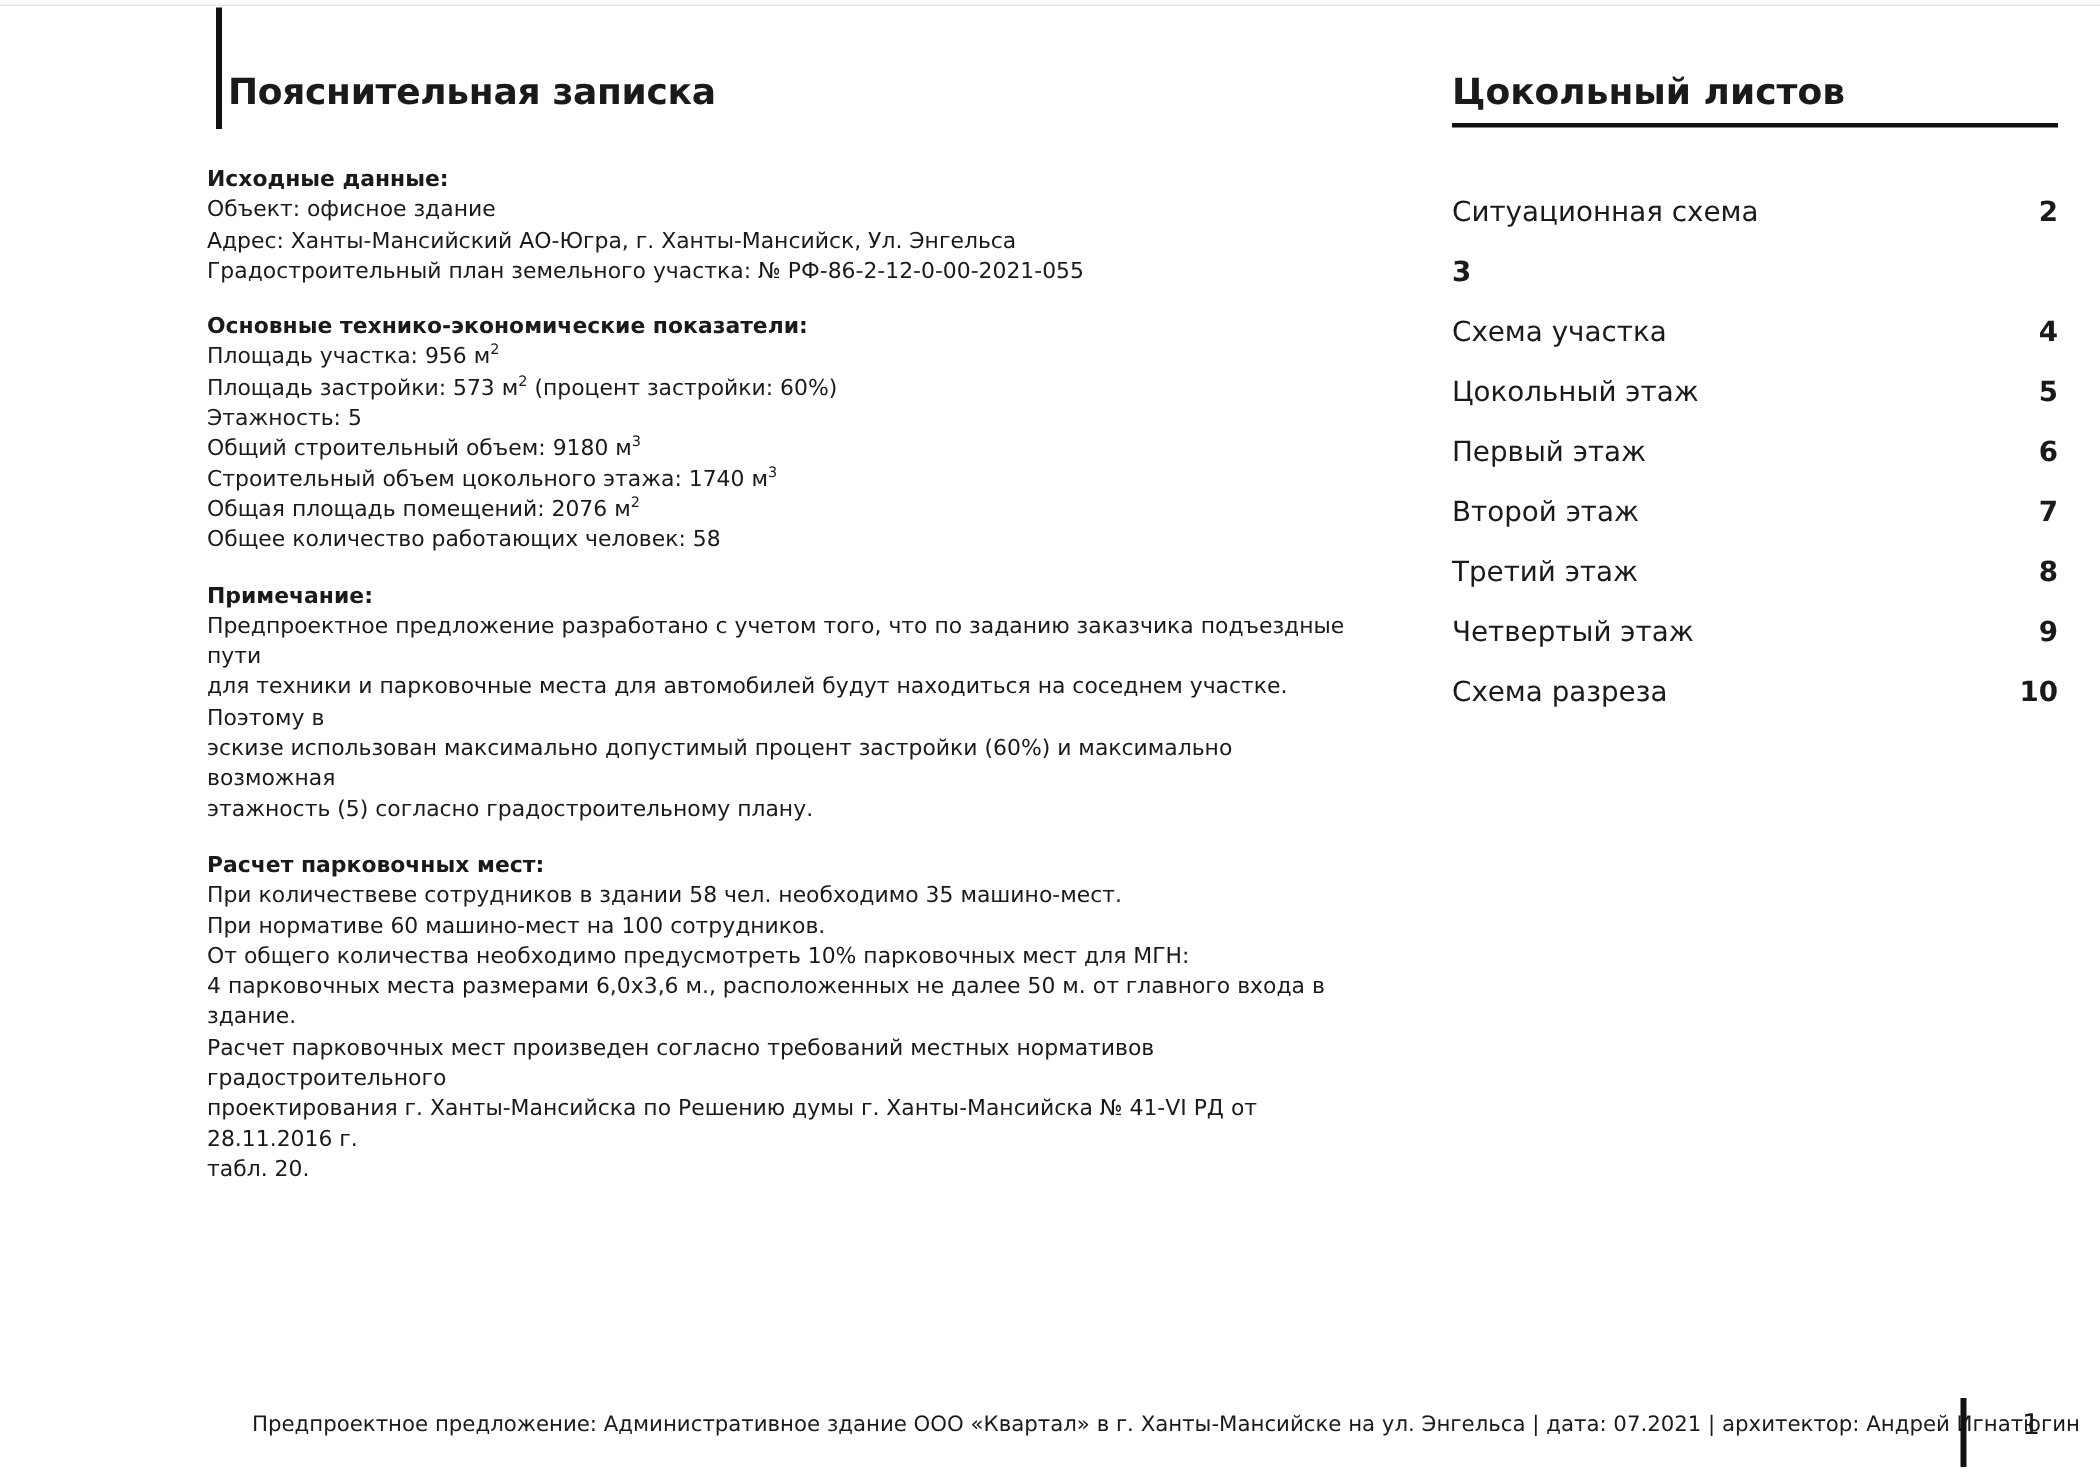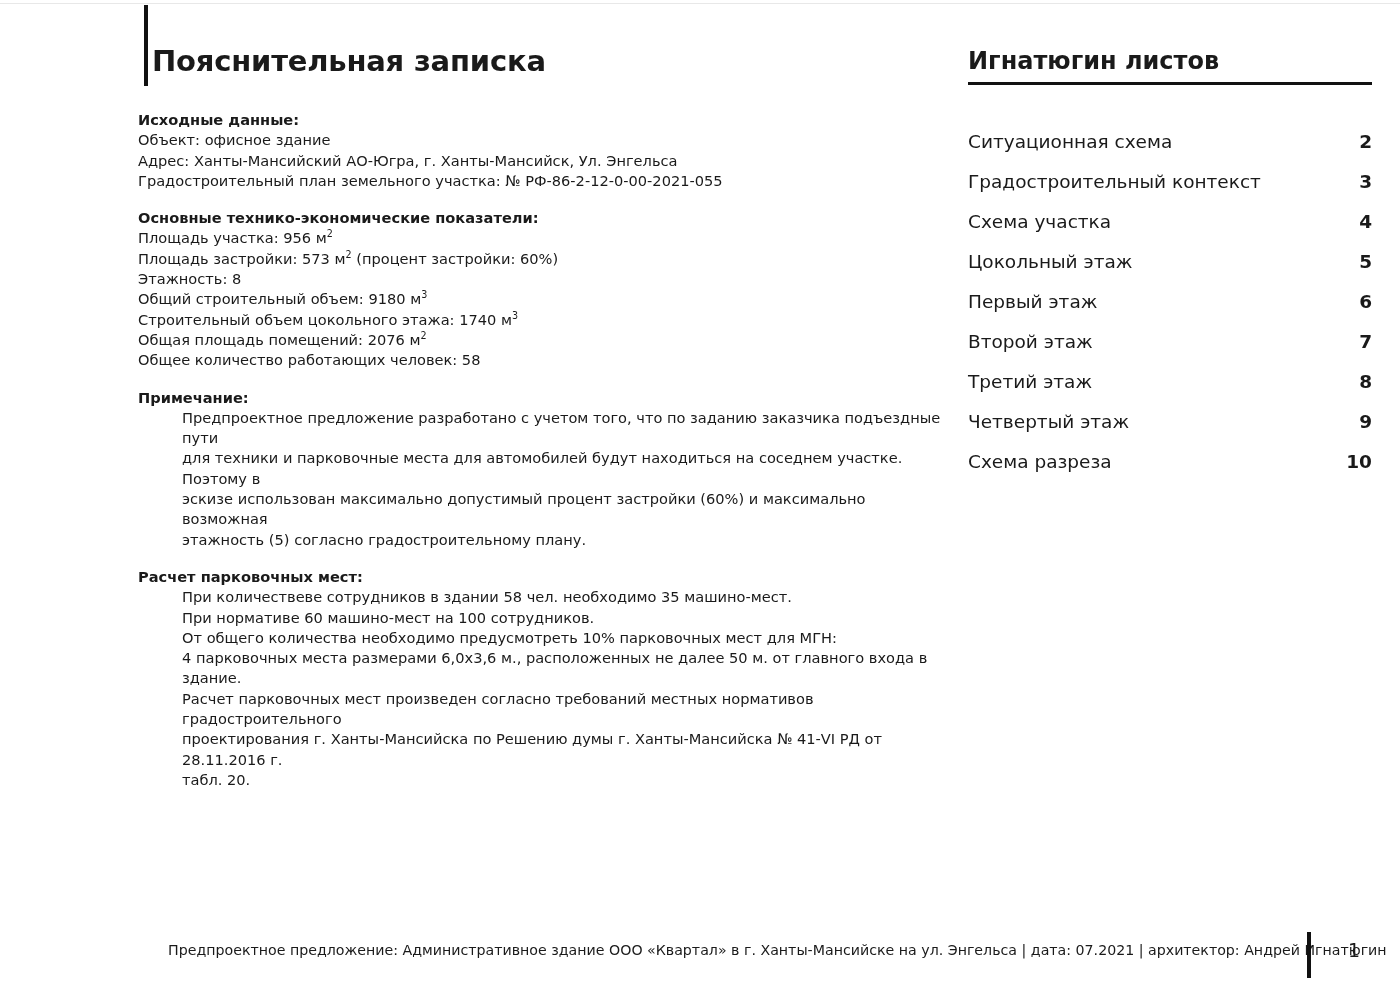--- a/index.html
+++ b/index.html
@@ -41,21 +41,21 @@
     position: absolute;
     left: 152px;
     top: 0;
     width: 790px;
   }
 
   #doc-title {
     position: absolute;
     left: 0;
     top: 44px;
-    font-size: 29px;
+    font-size: 24px;
     font-weight: bold;
     letter-spacing: -0.2px;
     line-height: 34px;
     white-space: nowrap;
   }
 
   #left-sections {
     position: absolute;
     left: -14px;
     top: 110px;
@@ -78,21 +78,21 @@
   }
   .section-line sup {
     font-size: 9.6px;
     vertical-align: super;
     line-height: 0;
   }
   
   .para .section-line {
     white-space: normal;
   }
-  .wrapbox { width: 760px; margin-left: 44px; }
+  .wrapbox { width: 760px; }
 
   
   #right-column {
     position: absolute;
     left: 968px;
     top: 0;
     width: 404px;
   }
 
   #sheets-title {
@@ -189,21 +189,21 @@
           <div class="section-line">Объект: офисное здание</div>
           <div class="section-line">Адрес: Ханты-Мансийский АО-Югра, г. Ханты-Мансийск, Ул. Энгельса</div>
           <div class="section-line">Градостроительный план земельного участка: № РФ-86-2-12-0-00-2021-055</div>
         </div>
       </div>
       <div class="section">
         <div class="section-heading">Основные технико-экономические показатели:</div>
         <div>
           <div class="section-line">Площадь участка: 956 м<sup>2</sup></div>
           <div class="section-line">Площадь застройки: 573 м<sup>2</sup> (процент застройки: 60%)</div>
-          <div class="section-line">Этажность: 8</div>
+          <div class="section-line">Этажность: 5</div>
           <div class="section-line">Общий строительный объем: 9180 м<sup>3</sup></div>
           <div class="section-line">Строительный объем цокольного этажа: 1740 м<sup>3</sup></div>
           <div class="section-line">Общая площадь помещений: 2076 м<sup>2</sup></div>
           <div class="section-line">Общее количество работающих человек: 58</div>
         </div>
       </div>
       <div class="section para">
         <div class="section-heading">Примечание:</div>
         <div class="wrapbox">
           <div class="section-line">Предпроектное предложение разработано с учетом того, что по заданию заказчика подъездные пути</div>
@@ -221,29 +221,28 @@
           <div class="section-line">4 парковочных места размерами 6,0х3,6 м., расположенных не далее 50 м. от главного входа в здание.</div>
           <div class="section-line">Расчет парковочных мест произведен  согласно требований местных нормативов градостроительного</div>
           <div class="section-line">проектирования г. Ханты-Мансийска по Решению думы г. Ханты-Мансийска № 41-VI РД от 28.11.2016 г.</div>
           <div class="section-line">табл. 20.</div>
         </div>
       </div>
     </div>
 </div>
 
 <div id="right-column">
-  <div id="sheets-title">Игнатюгин листов</div>
+  <div id="sheets-title">Цокольный листов</div>
   <div id="sheets-underline"></div>
   <div id="sheets-list">
       <div class="sheet-row">
         <span class="sheet-label">Ситуационная схема</span>
         <span class="sheet-page">2</span>
       </div>
       <div class="sheet-row">
-        <span class="sheet-label">Градостроительный контекст</span>
         <span class="sheet-page">3</span>
       </div>
       <div class="sheet-row">
         <span class="sheet-label">Схема участка</span>
         <span class="sheet-page">4</span>
       </div>
       <div class="sheet-row">
         <span class="sheet-label">Цокольный этаж</span>
         <span class="sheet-page">5</span>
       </div>

